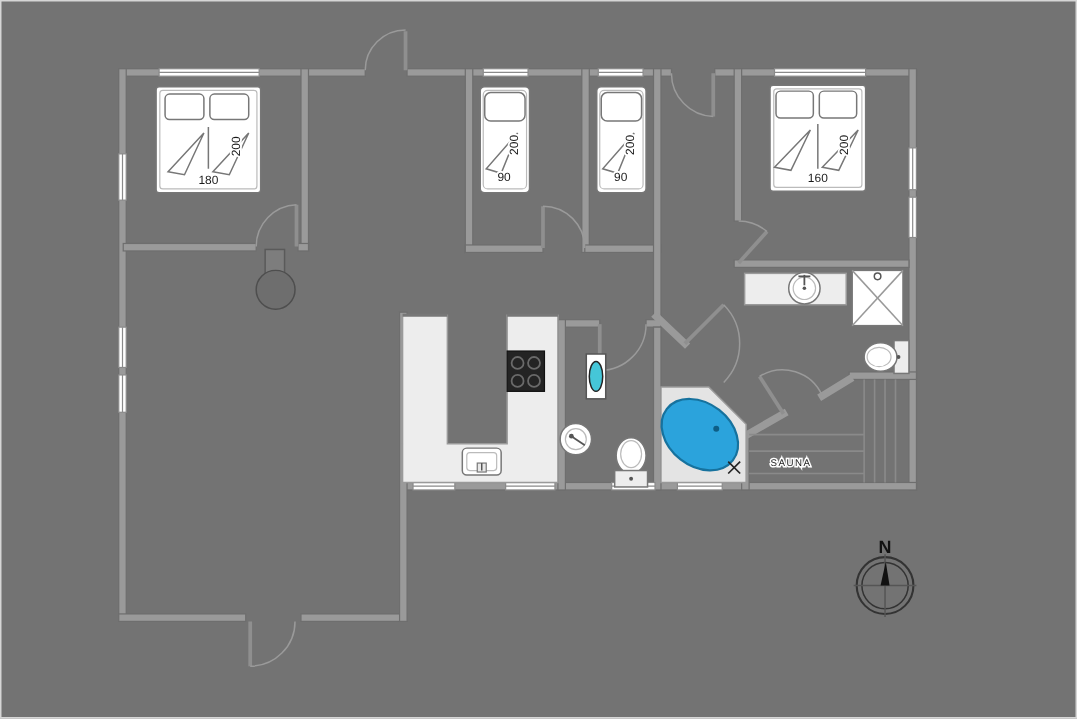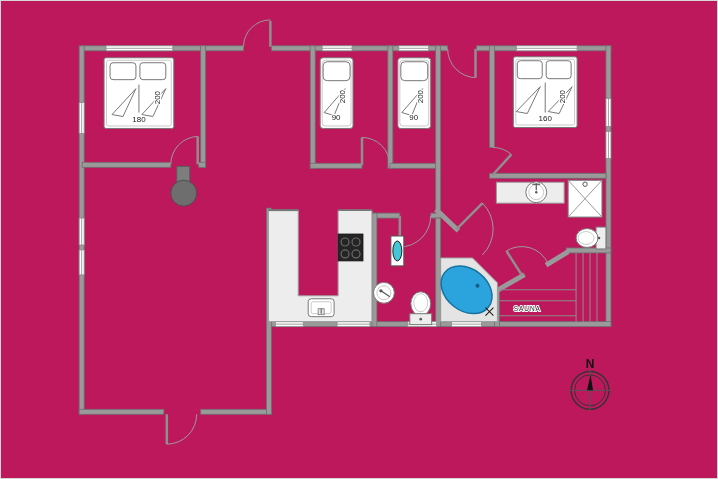--- a/index.html
+++ b/index.html
@@ -1,16 +1,16 @@
 <!DOCTYPE html>
 <html><head>
 <meta charset="utf-8">
 <style>
   html,body{margin:0;padding:0;background:#fff;}
-  .frame{position:relative;width:716px;height:477px;border:1px solid #d6d6d6;background:#be185d;
+  .frame{position:relative;width:716px;height:477px;border:1px solid #d6d6d6;background:#737373;
          font-family:"Liberation Sans", sans-serif;}
   svg{position:absolute;left:0;top:0;}
   .wall{fill:#9a9a9a;stroke:#6e6e6e;stroke-width:0.8;}
   .dwall{stroke:#9a9a9a;stroke-width:5;stroke-linecap:square;}
   .win{fill:#ffffff;stroke:#8a8a8a;stroke-width:0.8;}
   .winline{stroke:#8a8a8a;stroke-width:0.8;}
   .arc{fill:none;stroke:#9a9a9a;stroke-width:1;}
   .leaf{stroke:#8f8f8f;stroke-width:2.5;stroke-linecap:butt;}
   .furn{fill:#ffffff;stroke:#777777;stroke-width:1;}
   .furn2{fill:none;stroke:#bbbbbb;stroke-width:0.8;}

